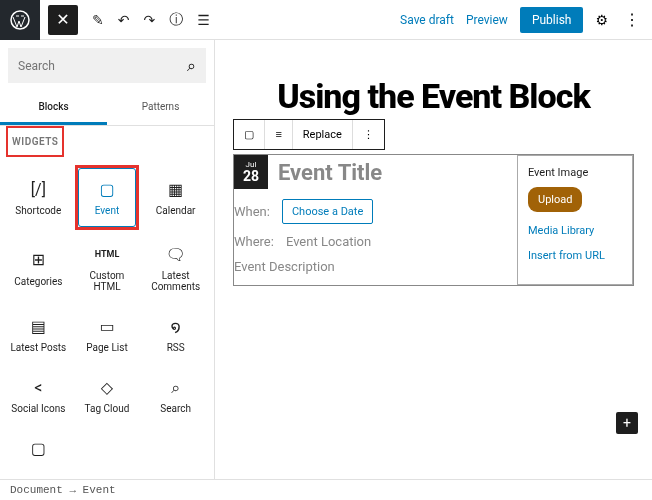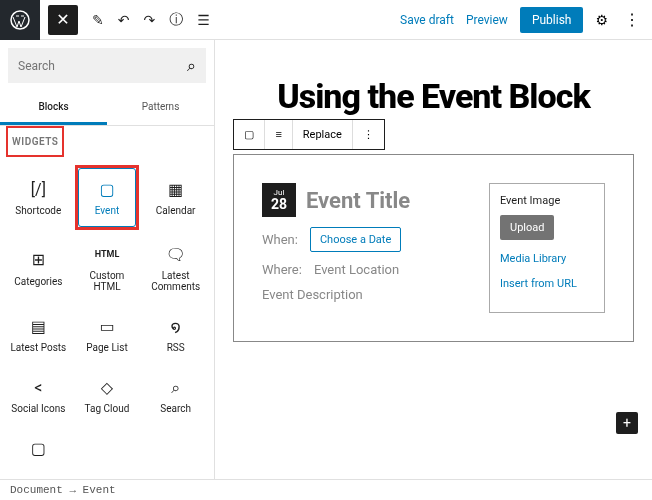--- a/index.html
+++ b/index.html
@@ -28,32 +28,32 @@
 .grid-item .ico { font-size: 16px; margin-bottom: 6px; height: 20px; display: flex; align-items: center; justify-content: center; }
 .grid-item.selected { border: 1px solid #007cba; color: #007cba; }
 .highlight-box { border: 3px solid #e5322d; padding: 0; }
 
 .canvas { flex: 1; background: #fff; position: relative; padding: 20px 18px; overflow-y: auto; }
 .page-title { font-size: 34px; font-weight: 800; text-align: center; line-height: 1.1; margin: 18px 0 4px; letter-spacing: -1px; }
 .block-toolbar { display: flex; border: 1px solid #1e1e1e; width: fit-content; background: #fff; margin-bottom: 4px; }
 .block-toolbar > div { padding: 8px 10px; border-right: 1px solid #ddd; display: flex; align-items: center; font-size: 11px; cursor: pointer; }
 .block-toolbar > div:last-child { border-right: none; }
 
-.event-block { border: 1px solid #888; padding: 28px; display: flex; gap: 18px; }
+.event-block { border: 1px solid #888; padding: 0; display: flex; gap: 18px; }
 .event-left { flex: 1; }
 .event-header { display: flex; align-items: center; gap: 10px; margin-bottom: 10px; }
 .date-chip { background: #1e1e1e; color: #fff; width: 34px; height: 34px; display: flex; flex-direction: column; align-items: center; justify-content: center; font-size: 8px; line-height: 1; }
 .date-chip .day { font-size: 14px; font-weight: 700; }
 .event-title { font-size: 22px; font-weight: 700; color: #888; }
 .event-row { display: flex; align-items: center; gap: 12px; font-size: 13px; color: #888; margin-bottom: 10px; }
 .choose-date { border: 1px solid #007cba; color: #007cba; padding: 5px 9px; font-size: 11px; background: #fff; border-radius: 2px; cursor: pointer; }
 .event-desc { font-size: 13px; color: #888; }
 .event-image-box { border: 1px solid #aaa; padding: 10px; width: 116px; font-size: 11px; }
 .event-image-box .lbl { font-size: 11px; color: #1e1e1e; margin-bottom: 8px; }
-.upload-btn { background: #737373; color: #fff; border: none; padding: 6px 10px; font-size: 11px; border-radius: 2px; cursor: pointer; margin-bottom: 12px; display: block; }
+.upload-btn { background: #a16207; color: #fff; border: none; padding: 6px 10px; font-size: 11px; border-radius: 9px; cursor: pointer; margin-bottom: 12px; display: block; }
 .media-link { color: #007cba; font-size: 11px; margin-bottom: 12px; cursor: pointer; display: block; }
 
 .add-block { position: absolute; right: 14px; bottom: 46px; width: 22px; height: 22px; background: #1e1e1e; color: #fff; display: flex; align-items: center; justify-content: center; border-radius: 2px; cursor: pointer; font-size: 14px; }
 .breadcrumb { position: absolute; bottom: 0; left: 0; right: 0; background: #fff; border-top: 1px solid #e0e0e0; padding: 4px 10px; font-size: 11px; color: #555; font-family: Liberation Mono, monospace; }
 </style>
 </head>
 <body>
 
 <div class="topbar">
   <div class="logo">

